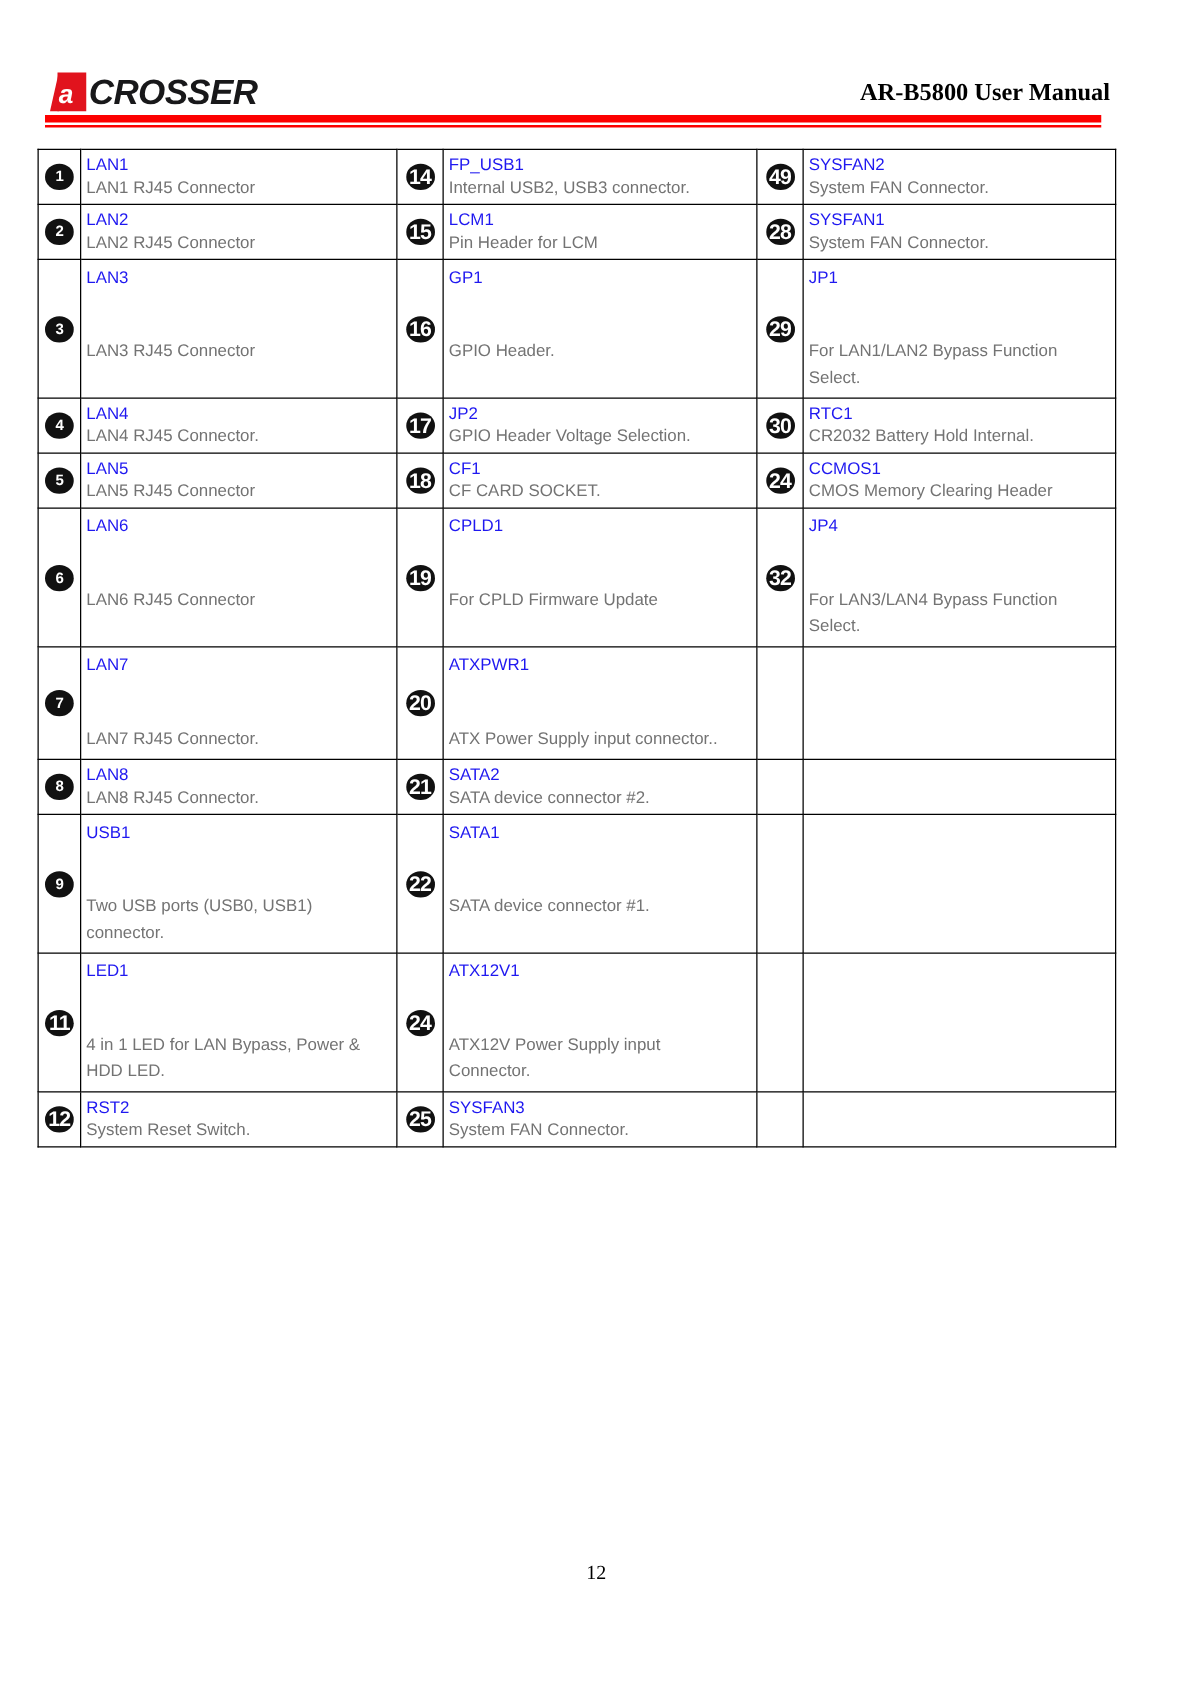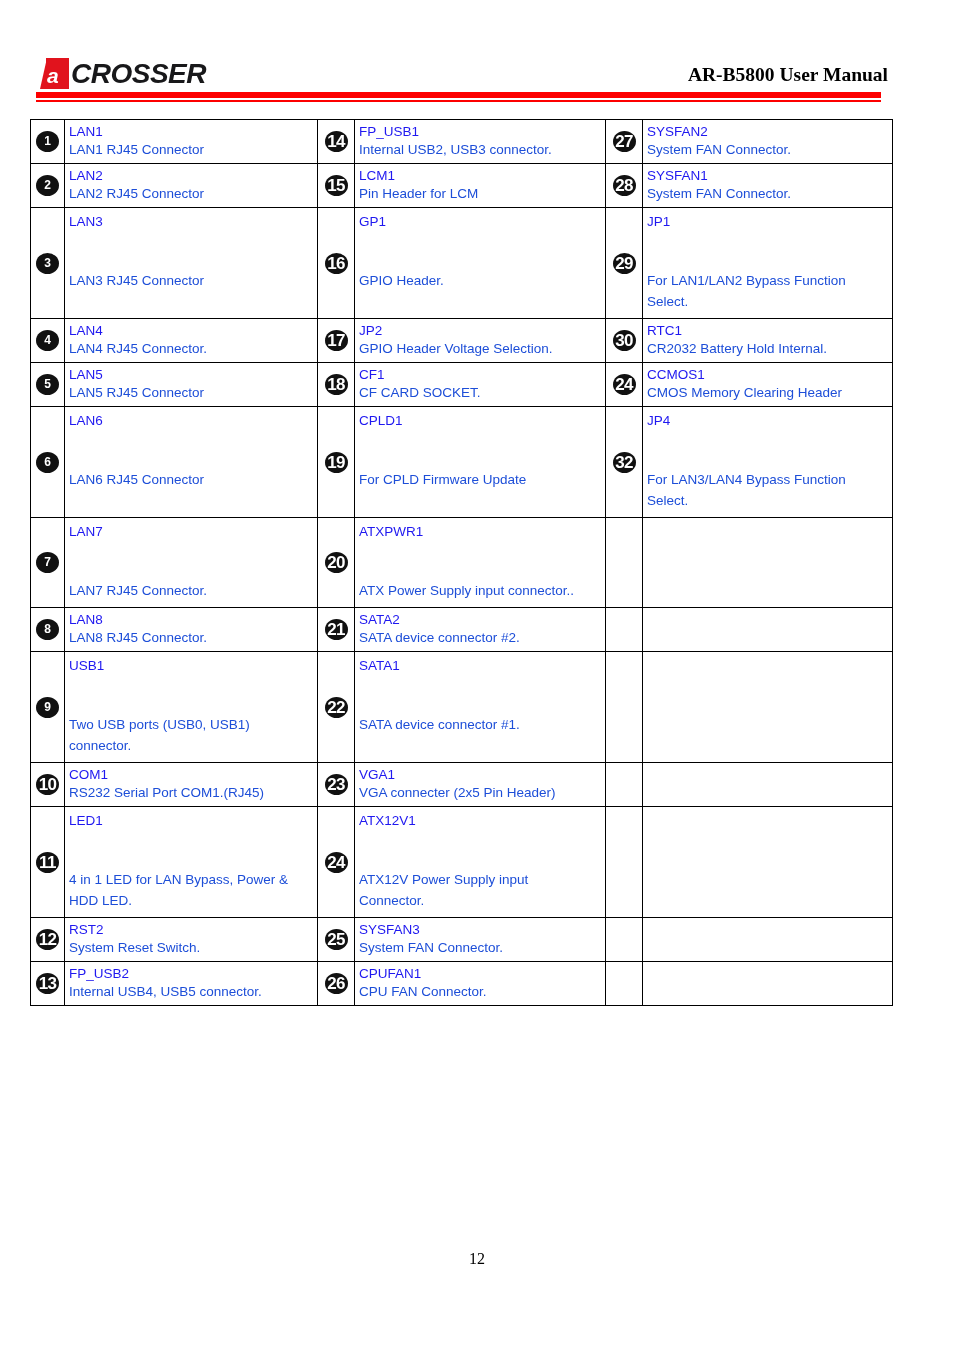--- a/index.html
+++ b/index.html
@@ -154,21 +154,21 @@
 
   .item-title {
     display: block;
     color: #1f18f0;
     font-size: 13.5px;
     line-height: 17px;
     font-family: "Liberation Sans", sans-serif;
   }
   .item-desc {
     display: block;
-    color: #1d4ed8;
+    color: #737373;
     font-size: 13.5px;
     line-height: 19px;
     font-family: "Liberation Sans", sans-serif;
   }
   .row-tall td.desc-cell { padding-top: 5px; padding-bottom: 6px; }
   .row-tall .item-desc { line-height: 21px; margin-top: 40px; }
   .empty-cell { height: 100%; }
 
   
   .page-number {
@@ -216,21 +216,21 @@
         <td class="num-cell"><span class="badge">1</span></td>
         <td class="desc-cell">
           <span class="item-title">LAN1</span>
           <span class="item-desc">LAN1 RJ45 Connector</span>
         </td>
         <td class="num-cell"><span class="badge two-digit">14</span></td>
         <td class="desc-cell">
           <span class="item-title">FP_USB1</span>
           <span class="item-desc">Internal USB2, USB3 connector.</span>
         </td>
-        <td class="num-cell"><span class="badge two-digit">27</span></td>
+        <td class="num-cell"><span class="badge two-digit">49</span></td>
         <td class="desc-cell">
           <span class="item-title">SYSFAN2</span>
           <span class="item-desc">System FAN Connector.</span>
         </td>
       </tr>
       <tr>
         <td class="num-cell"><span class="badge">2</span></td>
         <td class="desc-cell">
           <span class="item-title">LAN2</span>
           <span class="item-desc">LAN2 RJ45 Connector</span>
@@ -349,34 +349,20 @@
           <span class="item-desc">Two USB ports (USB0, USB1) connector.</span>
         </td>
         <td class="num-cell"><span class="badge two-digit">22</span></td>
         <td class="desc-cell">
           <span class="item-title">SATA1</span>
           <span class="item-desc">SATA device connector #1.</span>
         </td>
         <td class="num-cell"></td>
         <td class="desc-cell"><span class="empty-cell">&nbsp;</span></td>
       </tr>
-      <tr>
-        <td class="num-cell"><span class="badge two-digit">10</span></td>
-        <td class="desc-cell">
-          <span class="item-title">COM1</span>
-          <span class="item-desc">RS232 Serial Port COM1.(RJ45)</span>
-        </td>
-        <td class="num-cell"><span class="badge two-digit">23</span></td>
-        <td class="desc-cell">
-          <span class="item-title">VGA1</span>
-          <span class="item-desc">VGA connecter (2x5 Pin Header)</span>
-        </td>
-        <td class="num-cell"></td>
-        <td class="desc-cell"><span class="empty-cell">&nbsp;</span></td>
-      </tr>
       <tr class="row-tall">
         <td class="num-cell"><span class="badge two-digit">11</span></td>
         <td class="desc-cell">
           <span class="item-title">LED1</span>
           <span class="item-desc">4 in 1 LED for LAN Bypass, Power &amp; HDD LED.</span>
         </td>
         <td class="num-cell"><span class="badge two-digit">24</span></td>
         <td class="desc-cell">
           <span class="item-title">ATX12V1</span>
           <span class="item-desc">ATX12V Power Supply input Connector.</span>
@@ -391,30 +377,16 @@
           <span class="item-desc">System Reset Switch.</span>
         </td>
         <td class="num-cell"><span class="badge two-digit">25</span></td>
         <td class="desc-cell">
           <span class="item-title">SYSFAN3</span>
           <span class="item-desc">System FAN Connector.</span>
         </td>
         <td class="num-cell"></td>
         <td class="desc-cell"><span class="empty-cell">&nbsp;</span></td>
       </tr>
-      <tr>
-        <td class="num-cell"><span class="badge two-digit">13</span></td>
-        <td class="desc-cell">
-          <span class="item-title">FP_USB2</span>
-          <span class="item-desc">Internal USB4, USB5 connector.</span>
-        </td>
-        <td class="num-cell"><span class="badge two-digit">26</span></td>
-        <td class="desc-cell">
-          <span class="item-title">CPUFAN1</span>
-          <span class="item-desc">CPU FAN Connector.</span>
-        </td>
-        <td class="num-cell"></td>
-        <td class="desc-cell"><span class="empty-cell">&nbsp;</span></td>
-      </tr>
     </tbody>
 </table>
 
 <div class="page-number">12</div>
 
 </body></html>

